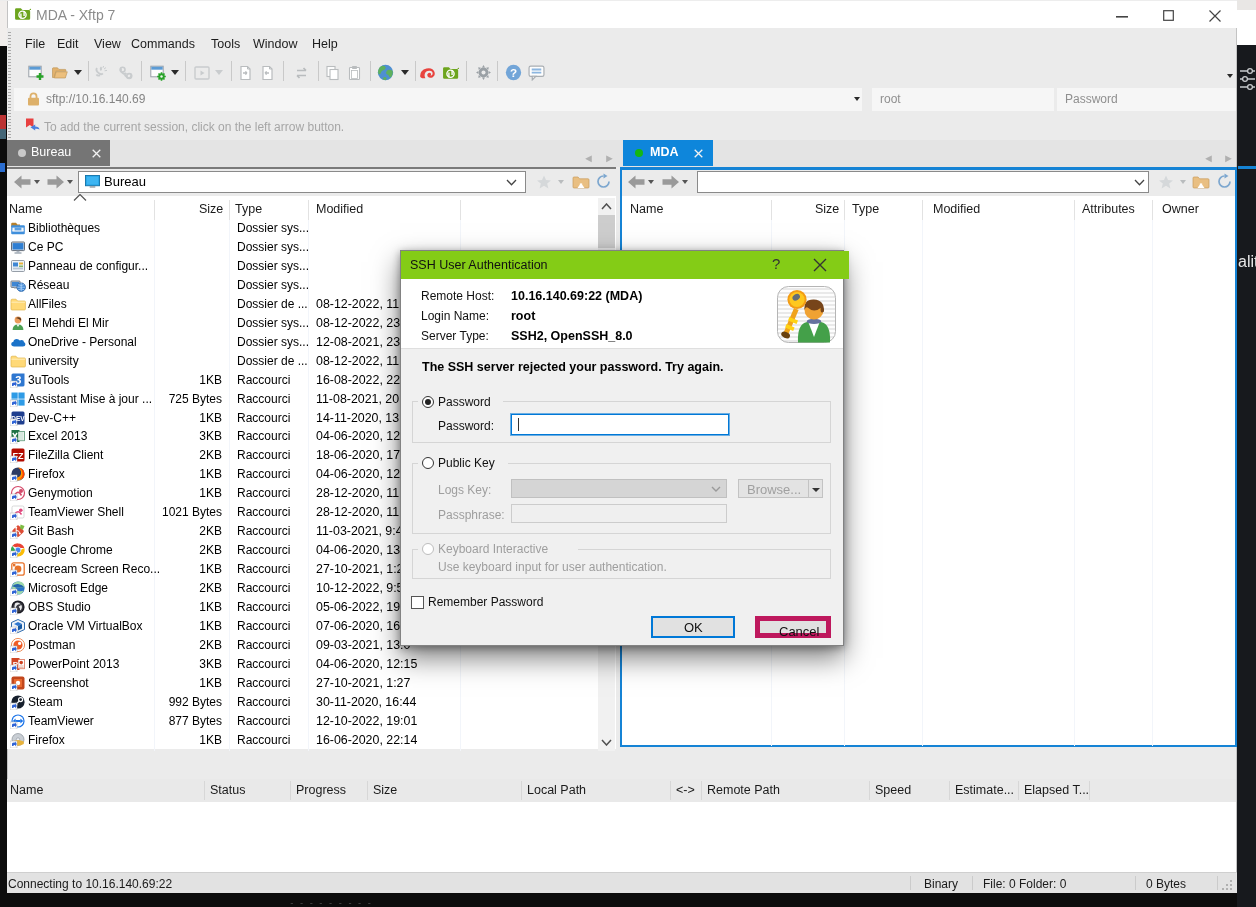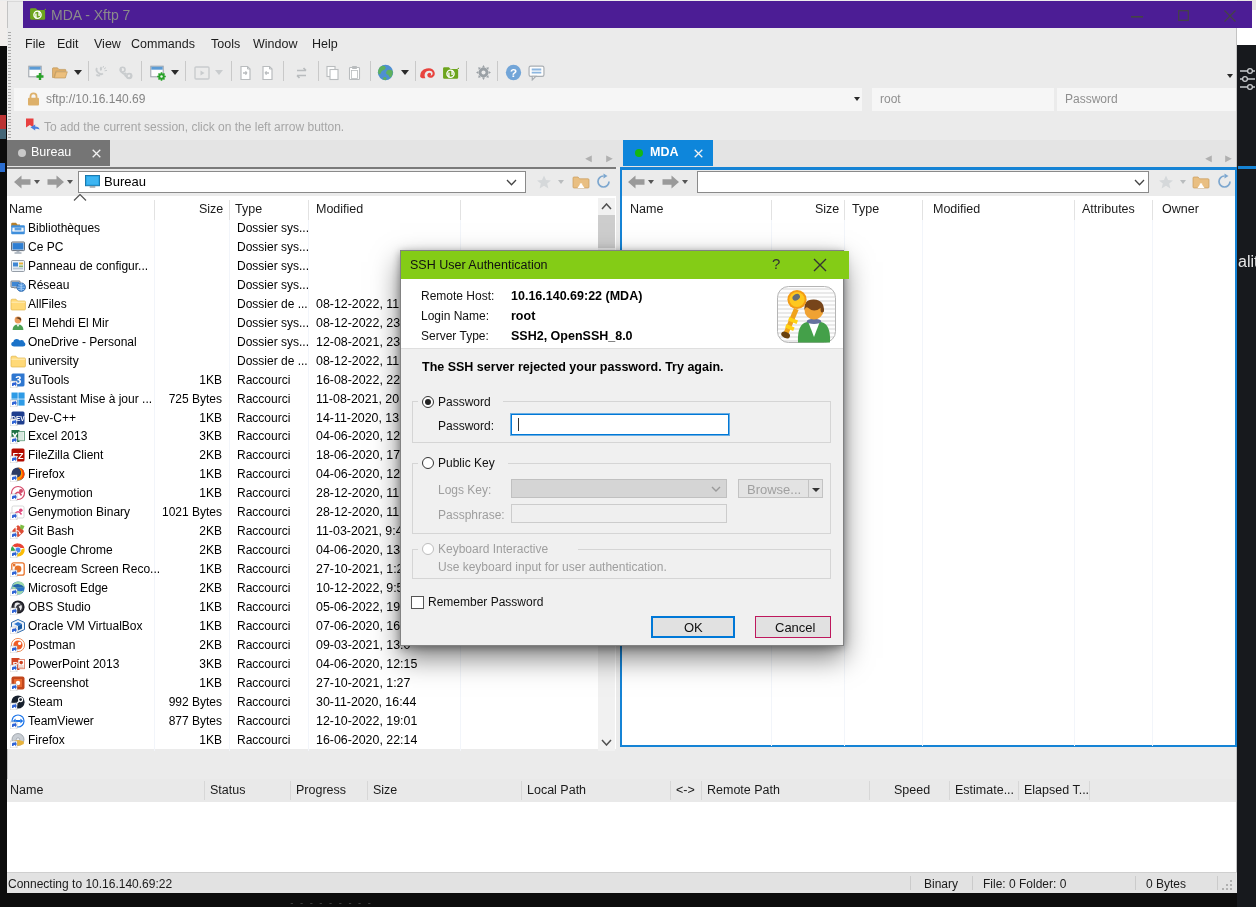--- a/index.html
+++ b/index.html
@@ -11,21 +11,21 @@
 #bgTL { left:0; top:0; width:8px; height:46px; background:#f1eeec; }
 #bgL  { left:0; top:46px; width:8px; height:846px; background:#0c0c0c; }
 #bgR  { left:1237px; top:0; width:19px; height:907px; background:#17191d; }
 #bgRtop { left:1237px; top:0; width:19px; height:10px; background:#e9e7e5; }
 #bgRwhite { left:1237px; top:10px; width:19px; height:35px; background:#ffffff; }
 #bgB { left:0; top:893px; width:1256px; height:14px; background:#0c0c0c; }
 
 #win { left:7px; top:1px; width:1230px; height:892px; background:#ebebeb;
   box-shadow:inset 1px 0 0 #c3c3c3, inset -1px 0 0 #c3c3c3, inset 0 1px 0 #d9d9d9; }
 
-#title { left:16px; top:0; width:1229px; height:27px; background:#4c1d95; }
+#title { left:1px; top:0; width:1229px; height:27px; background:#ffffff; }
 #title .txt { left:28px; top:6px; font-size:14px; color:#8b8b8b; }
 
 #menubar { left:0; top:27px; width:1229px; height:30px; background:#ebebeb; }
 #menubar span { position:absolute; top:9px; font-size:12.5px; color:#1c1c1c; }
 
 #toolbar { left:0; top:57px; width:1229px; height:28px; background:#ebebeb; }
 .tsep { position:absolute; top:3px; width:1px; height:20px; background:#c9c9c9; }
 .tcaret { position:absolute; top:12px; width:0; height:0;
   border-left:4px solid transparent; border-right:4px solid transparent; border-top:5px solid #2a2a2a; }
 
@@ -511,21 +511,21 @@
             <span class="md">28-12-2020, 11:0</span>
           </div>
 <div class="row" style="top:334px;">
             <svg class="ric" viewBox="0 0 16 16">
               <rect x="2" y="2" width="12" height="12" rx="1.5" fill="#fff" stroke="#c9c9c9" stroke-width="0.7"></rect>
               <path d="M4.5 10.5 Q8 5 11.5 10.5" fill="none" stroke="#e0457b" stroke-width="1.5"></path>
               <circle cx="10.8" cy="6.2" r="1.8" fill="#e0457b"></circle>
               <rect x="0" y="9" width="7" height="7" fill="#fff" stroke="#b0b0b0" stroke-width="0.5"></rect>
               <path d="M2 14 L2 11.5 Q2.2 10.3 5 10.5 L5 9.2 L6.8 12 L5 14.5 L5 13 Q3.4 12.8 3.4 14 Z" fill="#2f64d6"></path>
             </svg>
-            <span class="nm">Genymotion Binary</span>
+            <span class="nm">TeamViewer Shell</span>
             <span class="sz">1021 Bytes</span>
             <span class="tp">Raccourci</span>
             <span class="md">28-12-2020, 11:0</span>
           </div>
 <div class="row" style="top:353px;">
             <svg class="ric" viewBox="0 0 16 16">
               <rect x="3.6" y="3.6" width="9" height="9" transform="rotate(45 8 8)" rx="1.4" fill="#dd4c35"></rect>
               <path d="M6.2 4.2 L6.2 11 M6.2 7.6 Q9 7 9.6 9.8" stroke="#fff" stroke-width="1" fill="none"></path>
               <circle cx="6.2" cy="4.6" r="1" fill="#fff"></circle>
               <circle cx="6.2" cy="11" r="1" fill="#fff"></circle>
@@ -748,21 +748,21 @@
     </div>
 
     <div class="abs" id="thead">
       <span style="left:3px;">Name</span>
       <span style="left:203px;">Status</span>
       <span style="left:289px;">Progress</span>
       <span style="left:366px;">Size</span>
       <span style="left:520px;">Local Path</span>
       <span style="left:669px;">&lt;-&gt;</span>
       <span style="left:700px;">Remote Path</span>
-      <span style="left:868px;margin-left:19px;">Speed</span>
+      <span style="left:868px;">Speed</span>
       <span style="left:948px;">Estimate...</span>
       <span style="left:1017px;">Elapsed T...</span>
       <i style="left:197px;"></i>
         <i style="left:283px;"></i>
         <i style="left:360px;"></i>
       <i style="left:514px;"></i>
         <i style="left:663px;"></i>
         <i style="left:694px;"></i>
       <i style="left:862px;"></i>
         <i style="left:942px;"></i>
@@ -862,17 +862,17 @@
     <div class="grp" style="top:298px; height:30px;"></div>
     <div style="position:absolute; left:17px; top:291px; width:160px; height:15px; background:#f0f0f0;"></div>
     <div class="radio dis" style="left:21px; top:292px;"></div>
     <div class="dlbl gray" style="left:37px; top:291px;">Keyboard Interactive</div>
     <div class="dlbl gray" style="left:37px; top:309px;">Use keyboard input for user authentication.</div>
     <div style="position:absolute; left:10px; top:345px; width:13px; height:13px; background:#fff; border:1px solid #555;"></div>
     <div class="dlbl" style="left:27px; top:344px;">Remember Password</div>
     <div style="position:absolute; left:250px; top:365px; width:84px; height:22px; background:#e1e1e1; border:2px solid #0078d7;">
       <span style="position:absolute; left:31px; top:2px; font-size:13px; color:#111;">OK</span>
     </div>
-    <div style="position:absolute; left:354px; top:365px; width:76px; height:22px; background:#e1e1e1; border:1px solid #be185d;">
+    <div style="position:absolute; left:354px; top:365px; width:76px; height:22px; background:#e1e1e1; border:5px solid #be185d;">
       <span style="position:absolute; left:19px; top:3px; font-size:13px; color:#111;">Cancel</span>
     </div>
   </div>
 </div>
 
 </body></html>

